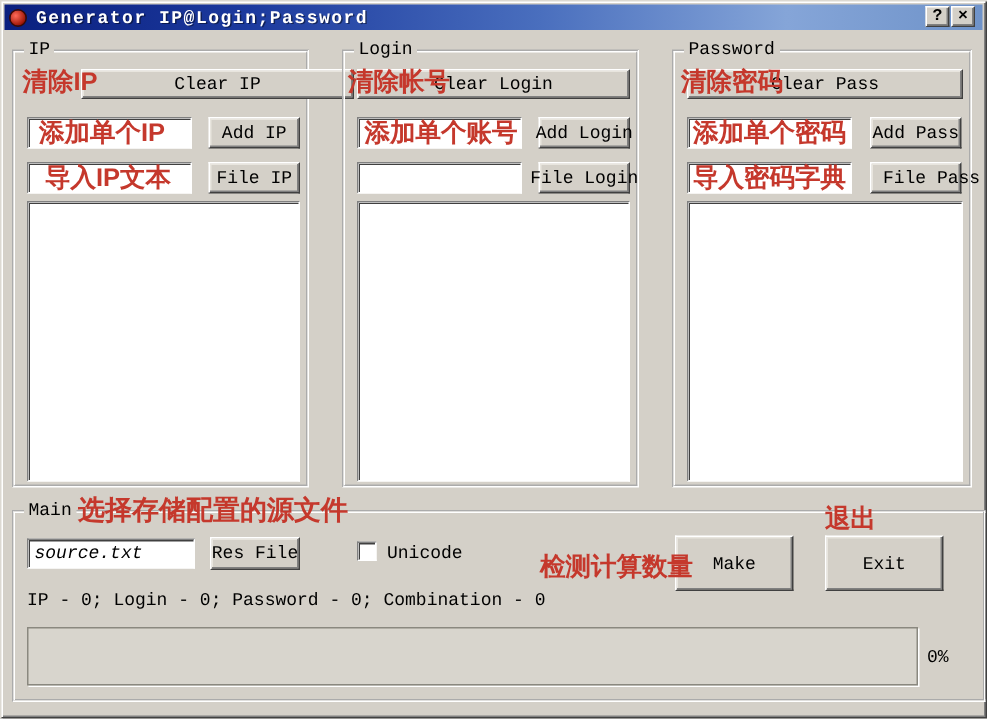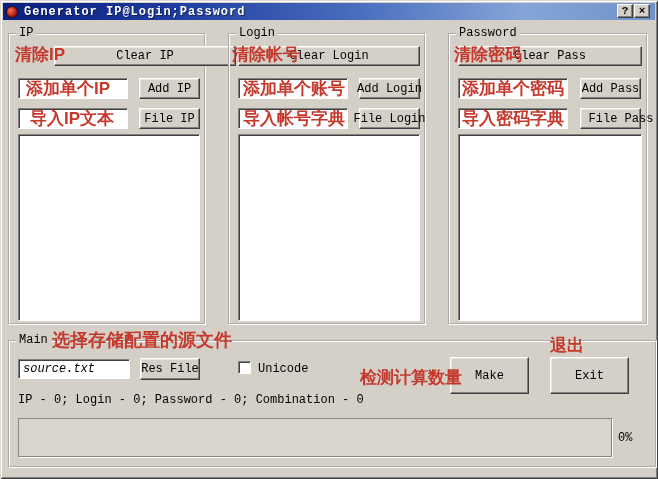--- a/index.html
+++ b/index.html
@@ -123,21 +123,20 @@
   </div>
 
   <div class="groupbox" style="left:228px; top:33px; width:198px; height:292px;padding-left:16px;">
     <span class="group-label">Login</span>
     <div class="btn" style="left:8px; top:11px; width:182px; height:20px;">Clear Login</div>
     <div class="ann" style="left:2px; top:10px;">清除帐号</div>
     <input class="edit" style="left: 8px; top: 43px; width: 110px; height: 21px;">
     <div class="ann" style="left:13px; top:44px;">添加单个账号</div>
     <div class="btn" style="left:129px; top:43px; width:61px; height:21px;">Add Login</div>
     <input class="edit" style="left: 8px; top: 73px; width: 110px; height: 21px;">
-    <div class="ann" style="left:13px; top:74px;">导入帐号字典</div>
     <div class="btn" style="left:129px; top:73px; width:61px; height:21px;">File Login</div>
     <div class="listbox" style="left:8px; top:99px; width:182px; height:187px;"></div>
   </div>
 
   <div class="groupbox" style="left:448px; top:33px; width:200px; height:292px;">
     <span class="group-label">Password</span>
     <div class="btn" style="left:8px; top:11px; width:184px; height:20px;">Clear Pass</div>
     <div class="ann" style="left:4px; top:10px;">清除密码</div>
     <input class="edit" style="left: 8px; top: 43px; width: 110px; height: 21px;">
     <div class="ann" style="left:12px; top:44px;">添加单个密码</div>

